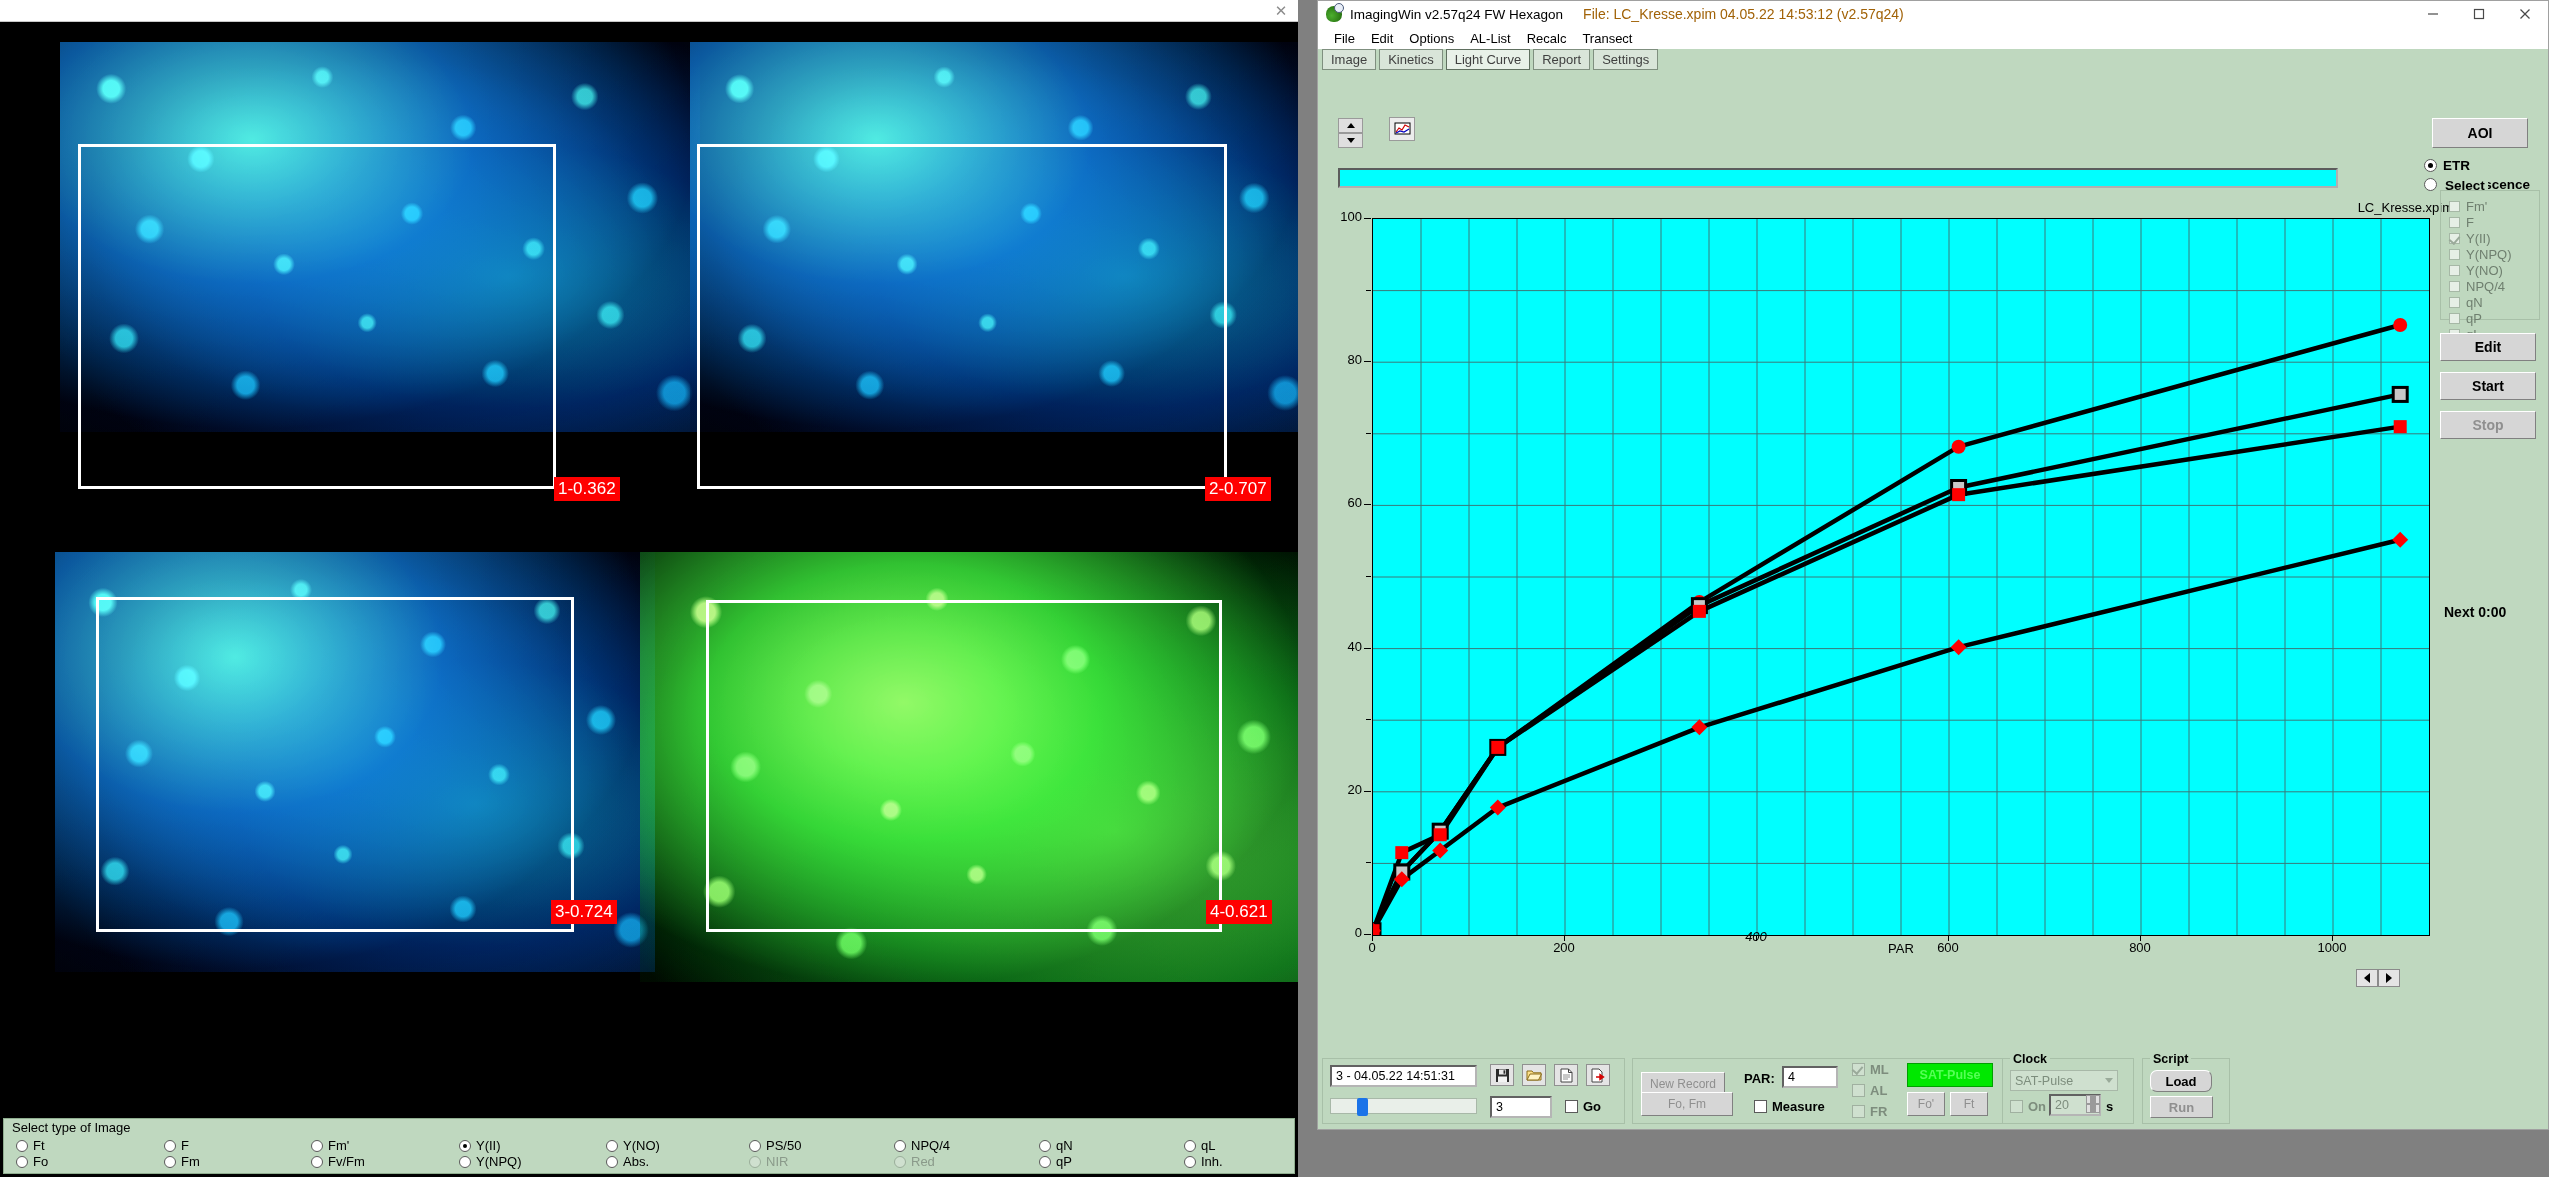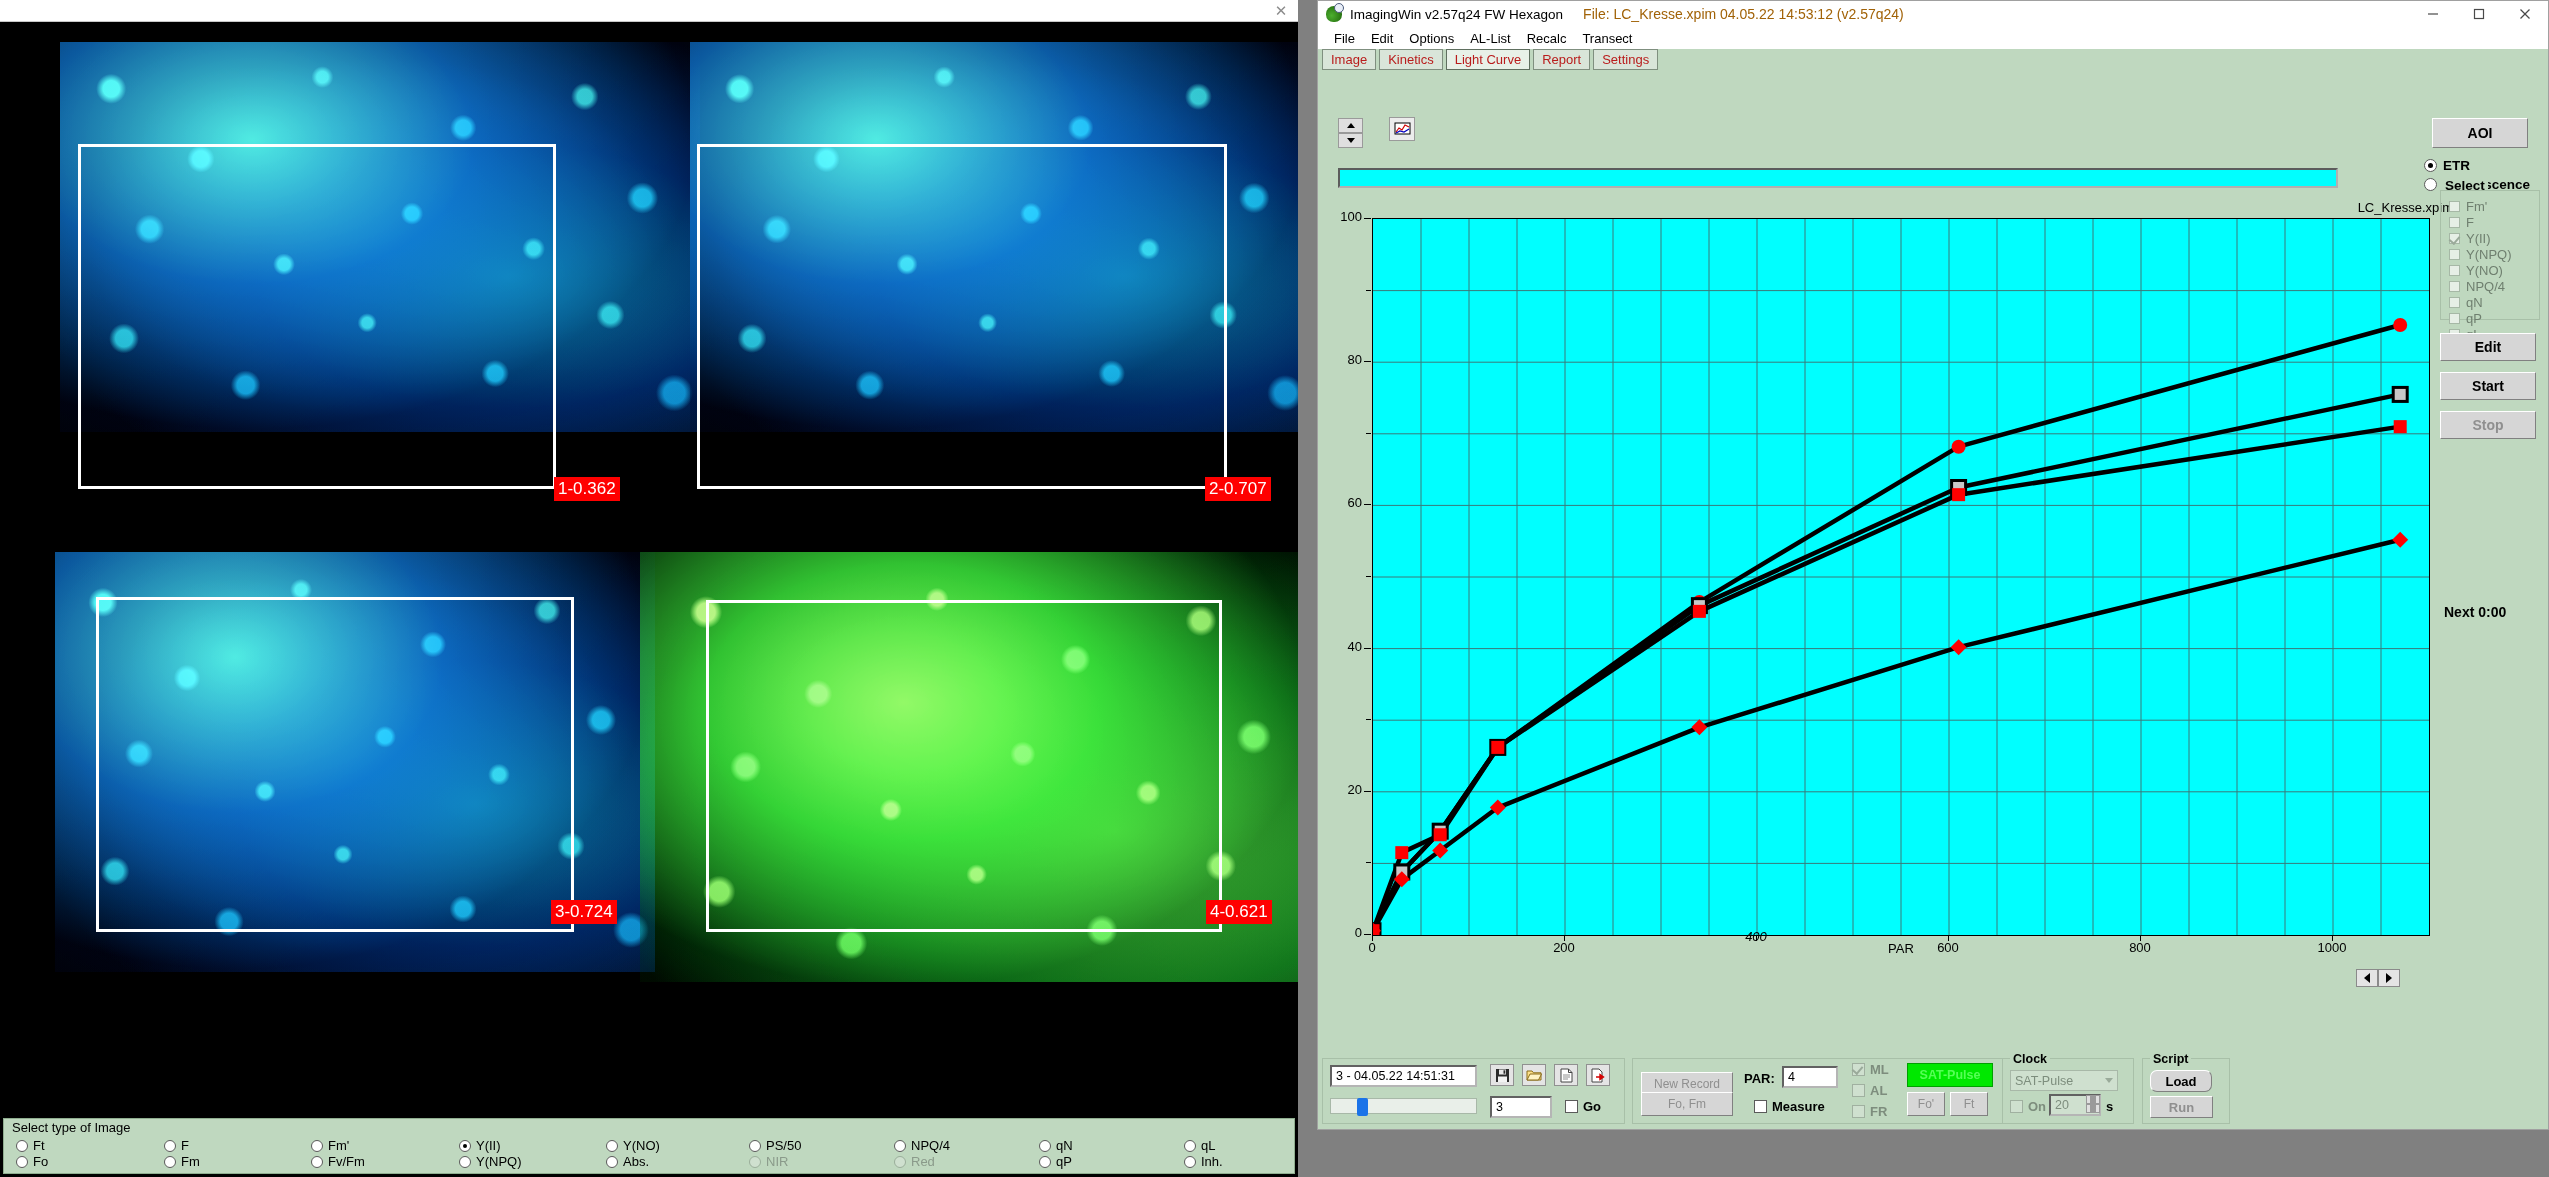--- a/index.html
+++ b/index.html
@@ -148,21 +148,21 @@
   }
   .menu-item {
     font-size: 13px; color: #000; padding: 1px 8px; cursor: pointer;
     white-space: nowrap;
   }
   .iw-tabs {
     position: absolute; left: 4px; top: 48px; height: 23px;
     display: flex; align-items: flex-start; gap: 3px;
   }
   .tab {
-    height: 21px; padding: 0 8px; font-size: 13px; color: #b91c1c;
+    height: 21px; padding: 0 8px; font-size: 13px; color: #404040;
     background: #d9e5d9; border: 1px solid #7f8f7f;
     display: flex; align-items: center; cursor: pointer;
   }
   .tab.active { background: #e8f1e8; border-color: #5f6f5f; font-weight: normal; }
 
   
   .spin-box {
     position: absolute; left: 1338px; top: 118px; width: 25px; height: 30px;
   }
   .spin-btn {
@@ -707,21 +707,21 @@
       </svg>
     </div>
 
     <div class="txtfield" style="left:168px;top:38px;width:62px;height:22px;">3</div>
     <div class="cb-lbl" style="left:243px;top:41px;">
       <span class="cb"></span>
       <span>Go</span>
     </div>
 
     <div class="grp" style="left:310px;top:0px;width:463px;height:66px;"></div>
-    <div class="smallbtn" style="left:319px;top:14px;width:92px;height:24px;">New Record</div>
+    <div class="smallbtn" style="left:319px;top:14px;width:84px;height:24px;">New Record</div>
     <div class="smallbtn" style="left:319px;top:34px;width:92px;height:24px;">Fo, Fm</div>
     <div class="lbl" style="left:422px;top:13px;">PAR:</div>
     <div class="txtfield" style="left:460px;top:8px;width:56px;height:22px;">4</div>
     <div class="cb-lbl" style="left:432px;top:41px;">
       <span class="cb"></span>
       <span>Measure</span>
     </div>
 
     <div class="cb-lbl dis" style="left:530px;top:4px;">
       <span class="cb on"></span>

